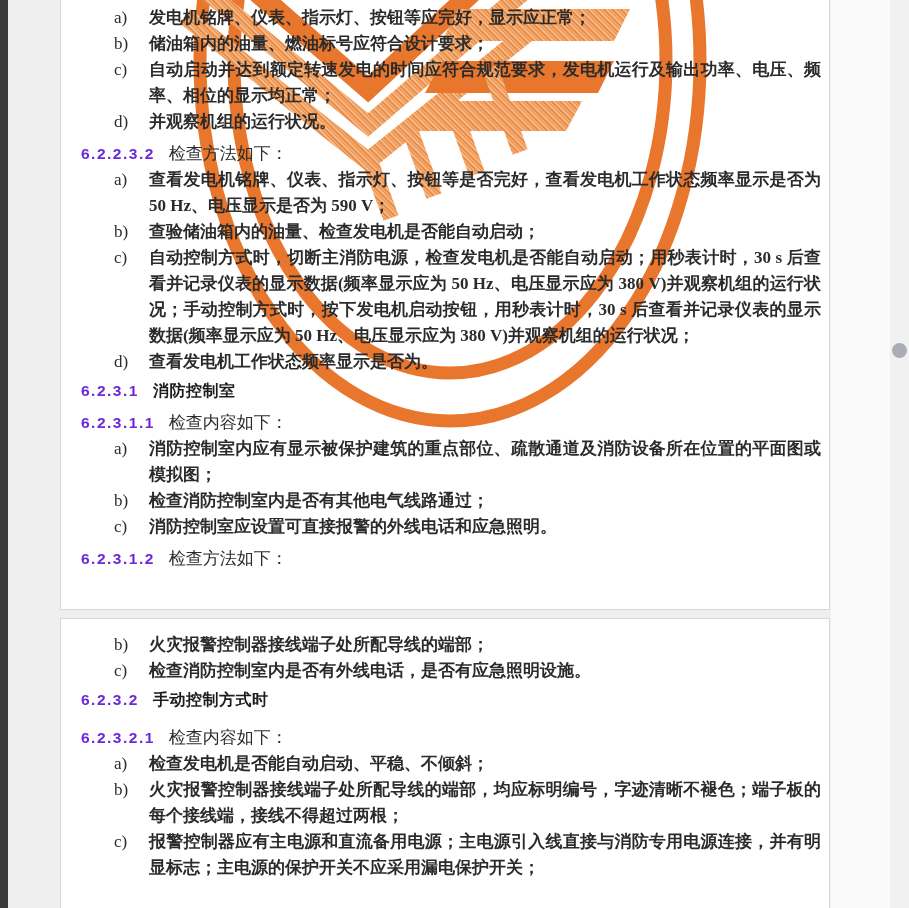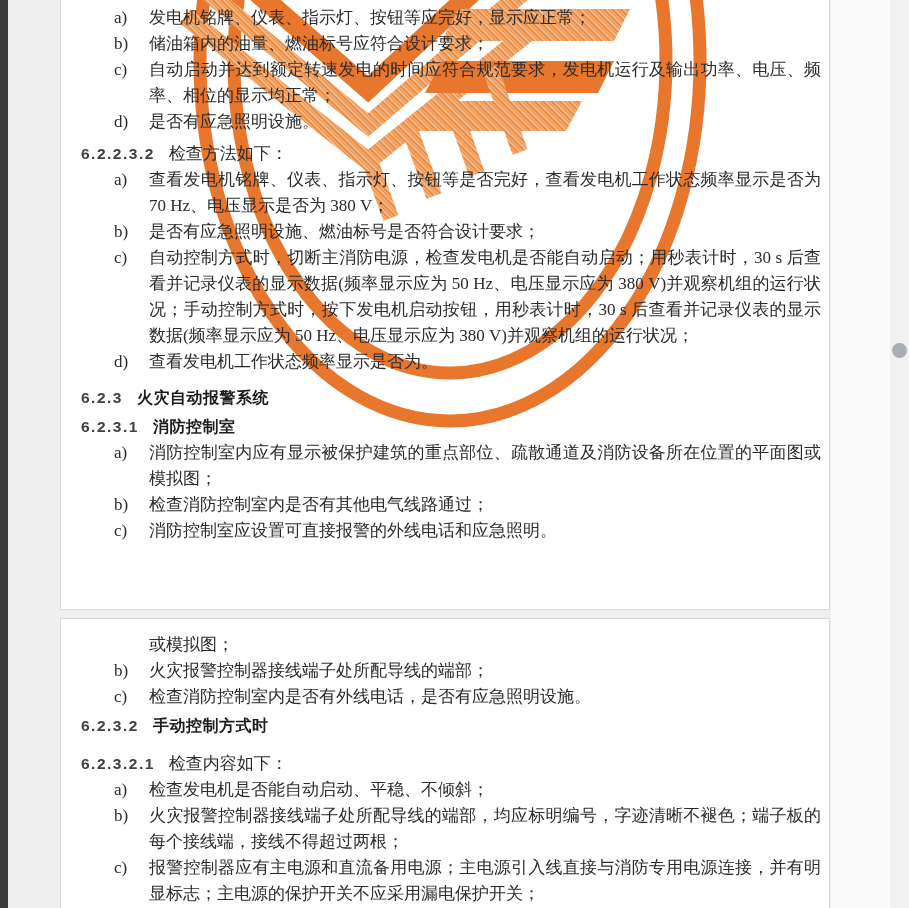--- a/index.html
+++ b/index.html
@@ -33,27 +33,27 @@
     box-sizing:border-box;overflow:hidden;
   }
   .page1{top:-210px;height:820px;}
   .page2{top:618px;height:560px;}
   .stamp{position:absolute;left:0;top:0;z-index:1;pointer-events:none;}
   .page-body{position:relative;z-index:2;}
   .page1 .page-body{padding:214px 8px 0 20px;}
   .page2 .page-body{padding:13px 8px 0 20px;}
   .li{position:relative;padding-left:68px;}
   .li .m{position:absolute;left:33px;top:0;}
-  .li .t,.cont{text-align:justify;}
+  .li .t,.cont{text-align:justify;font-weight:bold;}
   .cont{padding-left:68px;}
   .clause{margin-top:6px;}
   .clause .num,.sec .num{
     font-family:"Liberation Sans","DejaVu Sans",sans-serif;
     font-weight:700;font-size:15.5px;letter-spacing:1.5px;margin-right:14px;
-    color:#404040;
+    color:#6d28d9;
   }
   .sec{
     margin-top:10px;
     font-family:"Liberation Sans","DejaVu Sans",sans-serif;
     font-weight:700;font-size:16px;color:#1c1c1c;letter-spacing:0.5px;
   }
   .sub{margin-top:3px;}
   .page2 .clause{margin-top:12px;}
 </style>
 </head>
@@ -97,59 +97,59 @@
       <div class="li">
         <span class="m">b)</span>
         <div class="t">储油箱内的油量、燃油标号应符合设计要求；</div>
       </div>
       <div class="li">
         <span class="m">c)</span>
         <div class="t">自动启动并达到额定转速发电的时间应符合规范要求，发电机运行及输出功率、电压、频率、相位的显示均正常；</div>
       </div>
       <div class="li">
         <span class="m">d)</span>
-        <div class="t">是否有应急照明设施。</div>
+        <div class="t">并观察机组的运行状况。</div>
       </div>
       <div class="clause"><span class="num">6.2.2.3.2</span><span class="txt">检查方法如下：</span></div>
       <div class="li">
         <span class="m">a)</span>
-        <div class="t">查看发电机铭牌、仪表、指示灯、按钮等是否完好，查看发电机工作状态频率显示是否为 70 Hz、电压显示是否为 380 V；</div>
+        <div class="t">查看发电机铭牌、仪表、指示灯、按钮等是否完好，查看发电机工作状态频率显示是否为 50 Hz、电压显示是否为 590 V；</div>
       </div>
       <div class="li">
         <span class="m">b)</span>
-        <div class="t">是否有应急照明设施、燃油标号是否符合设计要求；</div>
+        <div class="t">查验储油箱内的油量、检查发电机是否能自动启动；</div>
       </div>
       <div class="li">
         <span class="m">c)</span>
         <div class="t">自动控制方式时，切断主消防电源，检查发电机是否能自动启动；用秒表计时，30 s 后查看并记录仪表的显示数据(频率显示应为 50 Hz、电压显示应为 380 V)并观察机组的运行状况；手动控制方式时，按下发电机启动按钮，用秒表计时，30 s 后查看并记录仪表的显示数据(频率显示应为 50 Hz、电压显示应为 380 V)并观察机组的运行状况；</div>
       </div>
       <div class="li">
         <span class="m">d)</span>
         <div class="t">查看发电机工作状态频率显示是否为。</div>
       </div>
-      <div class="sec"><span class="num">6.2.3</span><span>火灾自动报警系统</span></div>
       <div class="sec sub"><span class="num">6.2.3.1</span><span>消防控制室</span></div>
+      <div class="clause"><span class="num">6.2.3.1.1</span><span class="txt">检查内容如下：</span></div>
       <div class="li">
         <span class="m">a)</span>
         <div class="t">消防控制室内应有显示被保护建筑的重点部位、疏散通道及消防设备所在位置的平面图或模拟图；</div>
       </div>
       <div class="li">
         <span class="m">b)</span>
         <div class="t">检查消防控制室内是否有其他电气线路通过；</div>
       </div>
       <div class="li">
         <span class="m">c)</span>
         <div class="t">消防控制室应设置可直接报警的外线电话和应急照明。</div>
       </div>
+      <div class="clause"><span class="num">6.2.3.1.2</span><span class="txt">检查方法如下：</span></div>
     </div>
 </div>
 
 <div class="page page2">
   <div class="page-body">
-      <div class="cont">或模拟图；</div>
       <div class="li">
         <span class="m">b)</span>
         <div class="t">火灾报警控制器接线端子处所配导线的端部；</div>
       </div>
       <div class="li">
         <span class="m">c)</span>
         <div class="t">检查消防控制室内是否有外线电话，是否有应急照明设施。</div>
       </div>
       <div class="sec sub"><span class="num">6.2.3.2</span><span>手动控制方式时</span></div>
       <div class="clause"><span class="num">6.2.3.2.1</span><span class="txt">检查内容如下：</span></div>

